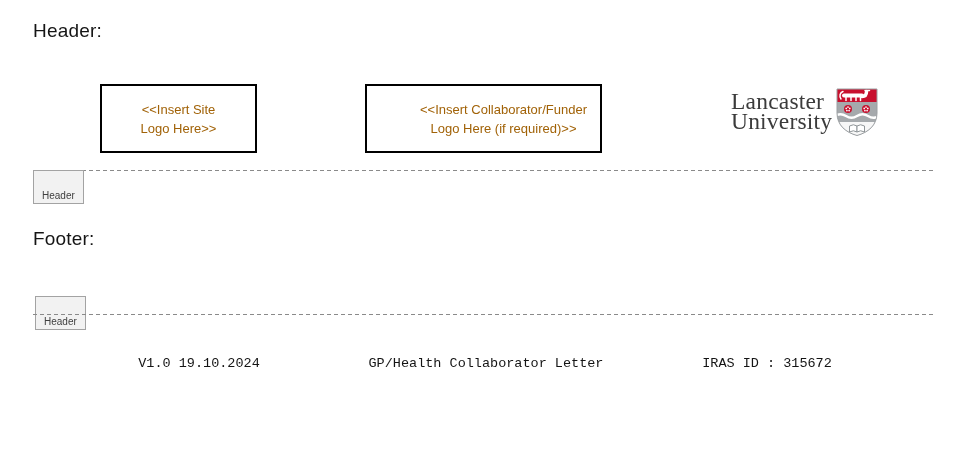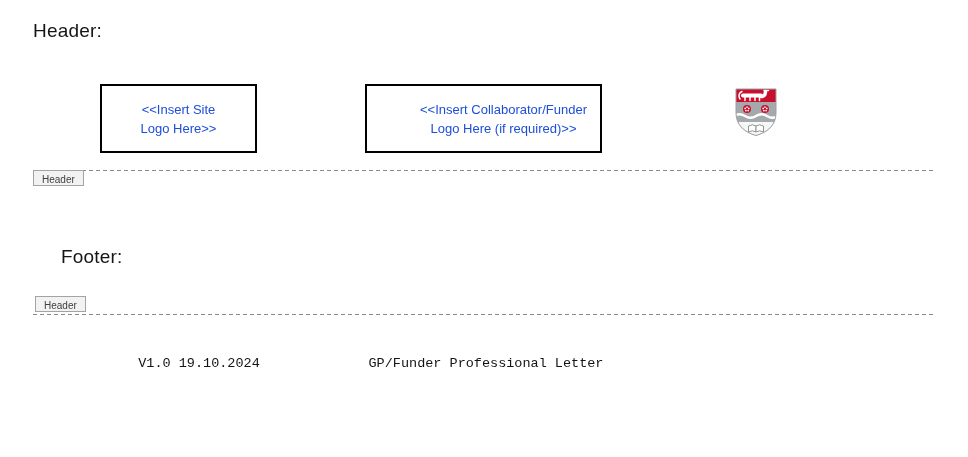--- a/index.html
+++ b/index.html
@@ -18,38 +18,38 @@
   .section-title {
     position: absolute;
     left: 33px;
     font-size: 19px;
     line-height: 22px;
     color: #151515;
     font-weight: 400;
     letter-spacing: 0.2px;
   }
   .header-title { top: 20px; }
-  .footer-title { top: 246px; margin-left: 28px; }
+  .footer-title { top: 228px; }
 
   .placeholder-box {
     position: absolute;
     top: 84px;
     height: 69px;
     border: 2px solid #000000;
     background: #ffffff;
     display: flex;
     align-items: center;
     justify-content: center;
   }
   .placeholder-box .ph-text {
     white-space: pre-line;
     text-align: center;
     font-size: 13px;
     line-height: 19px;
-    color: #1d4ed8;
+    color: #a16207;
   }
   .site-box   { left: 100px; width: 157px; }
   .collab-box { left: 365px; width: 237px; padding-left: 40px; }
 
   .lancaster {
     position: absolute;
     left: 731px;
     top: 91px;
     display: flex;
     align-items: flex-start;
@@ -76,22 +76,22 @@
     height: 1px;
     background: repeating-linear-gradient(90deg,
       #8a8a8a 0px, #8a8a8a 4px,
       transparent 4px, transparent 7px);
   }
   .header-line { top: 170px; }
   .footer-line { top: 314px; }
 
   .word-tab {
     position: absolute;
-    height: 16px;
-    padding: 0 8px;
+    height: 27px;
+    padding: 16px 8px;
     background: #f2f2f2;
     border: 1px solid #a3a3a3;
     font-size: 10px;
     line-height: 17px;
     color: #404040;
     display: inline-block;
   }
   .header-tab { left: 33px; top: 170px; }
   .footer-tab { left: 35px; top: 296px; }
 
@@ -121,20 +121,22 @@
     <span class="ph-text">&lt;&lt;Insert Site
 Logo Here&gt;&gt;</span>
   </div>
 
   <div class="placeholder-box collab-box">
     <span class="ph-text">&lt;&lt;Insert Collaborator/Funder
 Logo Here (if required)&gt;&gt;</span>
   </div>
 
   <div class="lancaster">
+    <div class="logo-text">Lancaster
+University</div>
     <svg class="shield-svg" viewBox="0 0 88 102" xmlns="http://www.w3.org/2000/svg">
       <defs>
         <clipPath id="shieldClip">
           <path d="M4,4 H84 V52 C84,77 66,91 44,97 C22,91 4,77 4,52 Z"></path>
         </clipPath>
       </defs>
 
       <path d="M4,4 H84 V52 C84,77 66,91 44,97 C22,91 4,77 4,52 Z" fill="#a5a9ac"></path>
       <g clip-path="url(#shieldClip)">
 
@@ -182,15 +184,16 @@
 
   <div class="dashed-line header-line"></div>
   <div class="word-tab header-tab">Header</div>
 
   <div class="section-title footer-title">Footer:</div>
 
   <div class="word-tab footer-tab">Header</div>
   <div class="dashed-line footer-line"></div>
 
   <div class="footer-item footer-version">V1.0 19.10.2024</div>
-  <div class="footer-item footer-doc">GP/Funder Professional Letter</div>
+  <div class="footer-item footer-doc">GP/Health Collaborator Letter</div>
+  <div class="footer-item footer-iras">IRAS ID : 315672</div>
 
 </div>
 
 </body></html>

